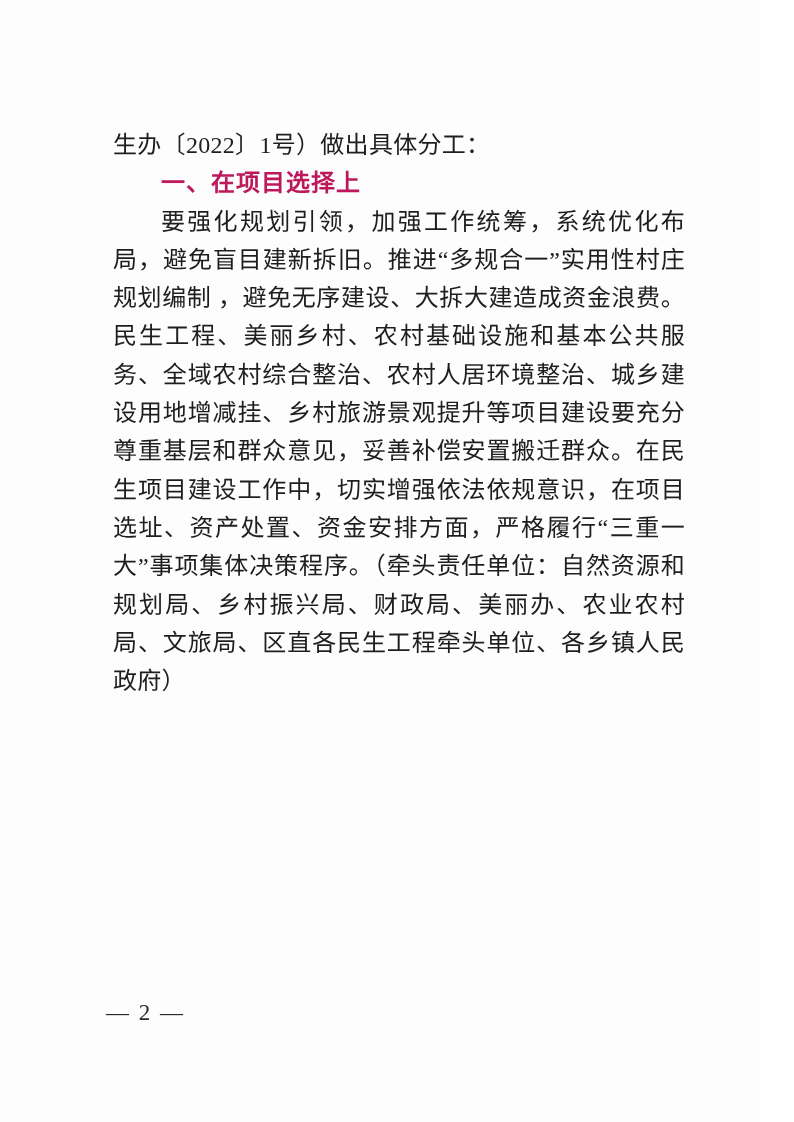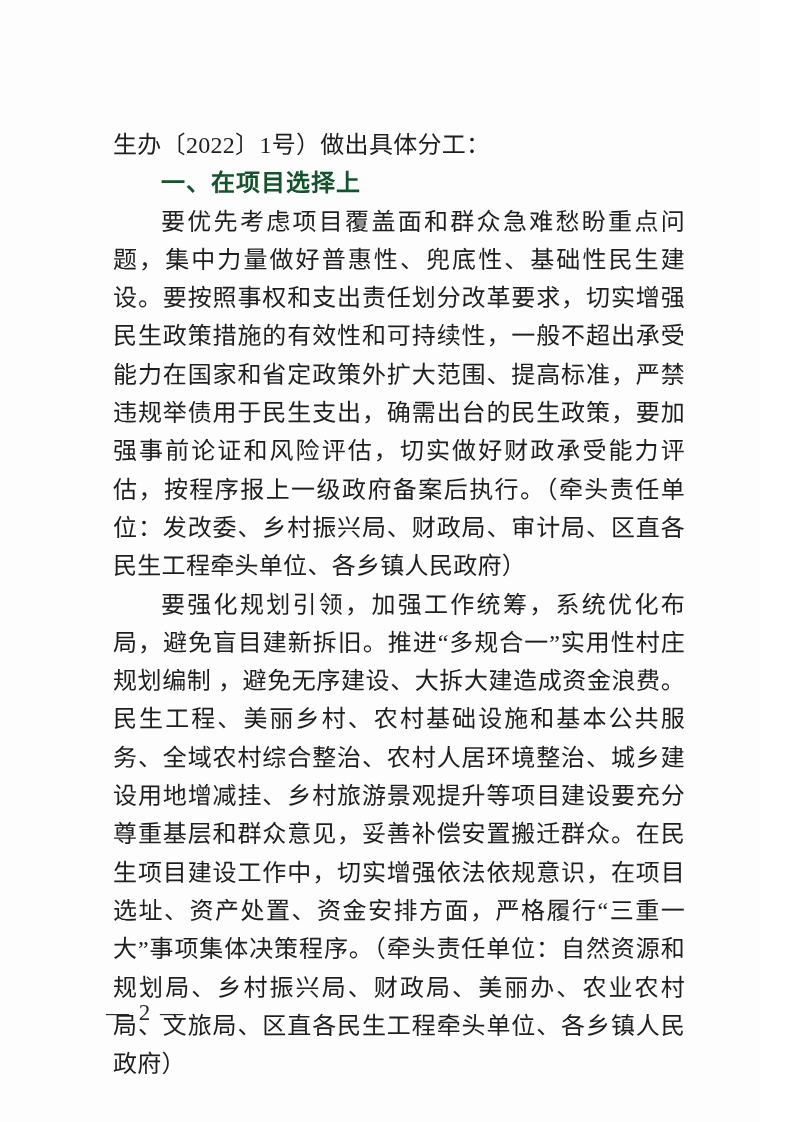--- a/index.html
+++ b/index.html
@@ -33,21 +33,21 @@
     margin: 0;
     text-indent: 0;
   }
   .section-heading {
     margin: 0;
     text-indent: 2em;
     font-family: "Liberation Sans", "DejaVu Sans", sans-serif;
     font-weight: bold;
     font-size: 24px;
     letter-spacing: 1px;
-    color: #14532d;
+    color: #be185d;
   }
   .section-paragraph {
     margin: 0;
     text-indent: 2em;
   }
   .page-number {
     position: absolute;
     left: 106px;
     top: 1000px;
     font-size: 23px;
@@ -58,20 +58,19 @@
 </style>
 </head>
 <body>
 
 <div class="page">
   <div class="content">
     <p class="intro-line">生办〔2022〕1号）做出具体分工：</p>
 
     <p class="section-heading">一、在项目选择上</p>
 
-    <p class="section-paragraph">要优先考虑项目覆盖面和群众急难愁盼重点问题，集中力量做好普惠性、兜底性、基础性民生建设。要按照事权和支出责任划分改革要求，切实增强民生政策措施的有效性和可持续性，一般不超出承受能力在国家和省定政策外扩大范围、提高标准，严禁违规举债用于民生支出，确需出台的民生政策，要加强事前论证和风险评估，切实做好财政承受能力评估，按程序报上一级政府备案后执行。（牵头责任单位：发改委、乡村振兴局、财政局、审计局、区直各民生工程牵头单位、各乡镇人民政府）</p>
 
 
     <p class="section-paragraph">要强化规划引领，加强工作统筹，系统优化布局，避免盲目建新拆旧。推进“多规合一”实用性村庄规划编制 ，避免无序建设、大拆大建造成资金浪费。民生工程、美丽乡村、农村基础设施和基本公共服务、全域农村综合整治、农村人居环境整治、城乡建设用地增减挂、乡村旅游景观提升等项目建设要充分尊重基层和群众意见，妥善补偿安置搬迁群众。在民生项目建设工作中，切实增强依法依规意识，在项目选址、资产处置、资金安排方面，严格履行“三重一大”事项集体决策程序。（牵头责任单位：自然资源和规划局、乡村振兴局、财政局、美丽办、农业农村局、文旅局、区直各民生工程牵头单位、各乡镇人民政府）</p>
   </div>
 
   <div class="page-number">— 2 —</div>
 </div>
 
 </body></html>

